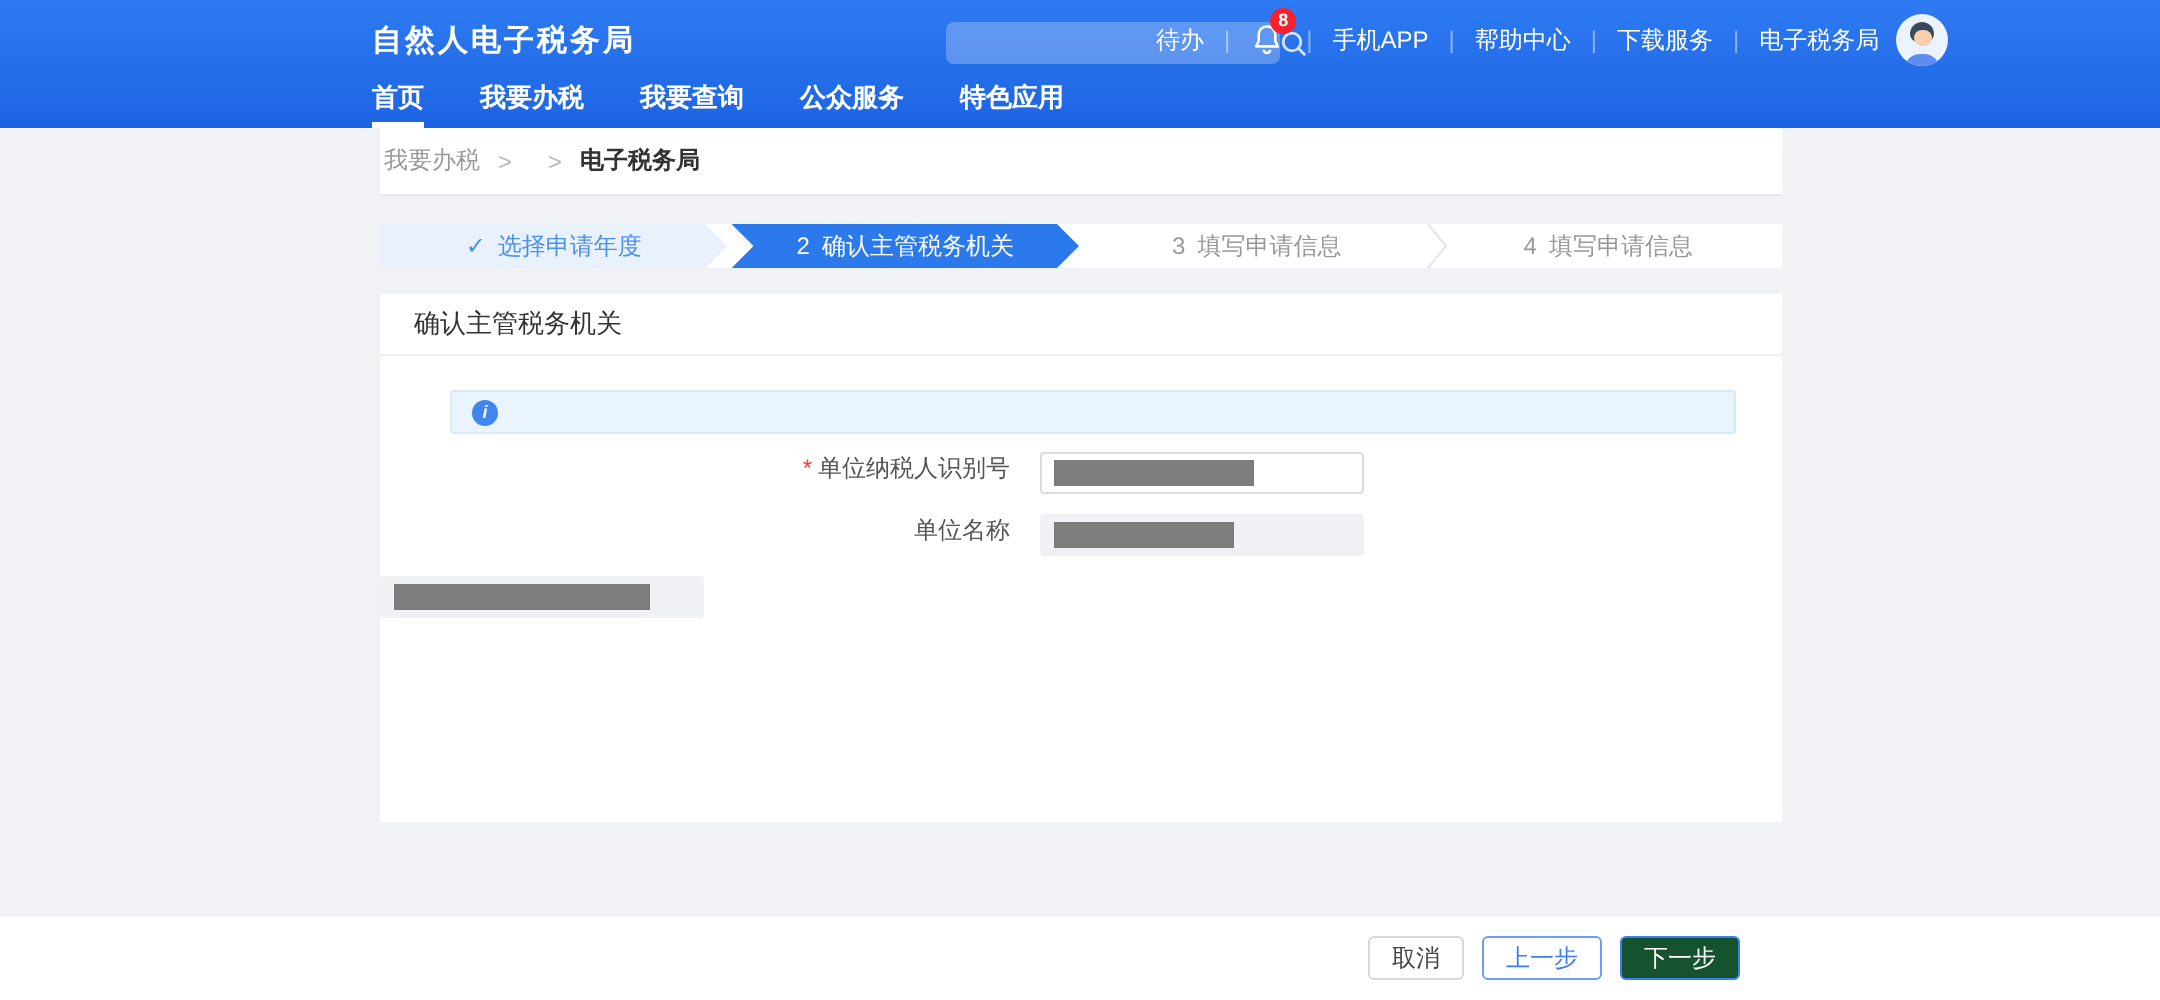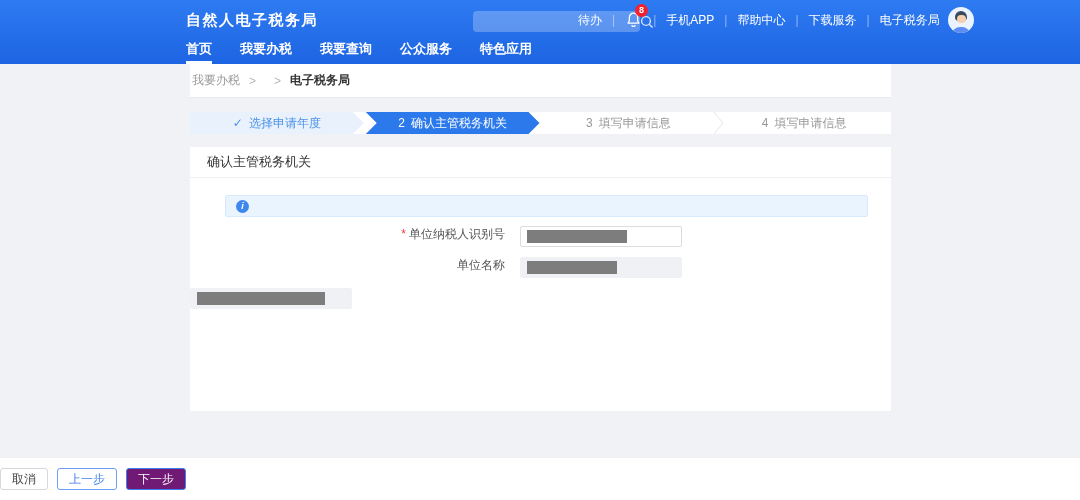--- a/index.html
+++ b/index.html
@@ -75,26 +75,26 @@
   .form-row { display:flex; align-items:flex-start; height:21px; margin-bottom:10px; }
   .form-label { width:330px; text-align:right; font-size:12px; color:#555; padding-right:15px; }
   .req { color:#f03b3b; margin-right:3px; }
   .form-input { width:162px; height:21px; border:1px solid #d9dce1; border-radius:2px;
     background:#fff; display:flex; align-items:center; padding-left:6px; }
   .form-input.disabled { background:#eff1f4; border-color:#eff1f4; }
   .redact { height:13px; background:#7d7d7d; }
   .w1 { width:100px; } .w2 { width:90px; } .w3 { width:128px; }
   
   .footer { position:absolute; bottom:0; left:0; width:1080px; height:43px; background:#fff;
-    border-top:1px solid #eef0f2; display:flex; align-items:center; justify-content:flex-start;
+    border-top:1px solid #eef0f2; display:flex; align-items:center; justify-content:flex-end;
     padding-right:210px; gap:9px; }
   .btn { height:22px; padding:0 11px; font-size:12px; border-radius:3px; display:flex;
     align-items:center; cursor:pointer; background:#fff; border:1px solid #d5d8dd; color:#444; }
   .btn.prev { border-color:#6d9ef5; color:#3c7df0; }
-  .btn.next { background:#701a75; border-color:#3c7ff2; color:#fff; }
+  .btn.next { background:#14532d; border-color:#3c7ff2; color:#fff; }
 </style>
 </head>
 <body>
 
 <div class="header">
   <div class="app-title">自然人电子税务局</div>
 
   <div class="search-box">
     <input type="text" placeholder="" style="">
     <svg width="14" height="14" viewBox="0 0 14 14">

